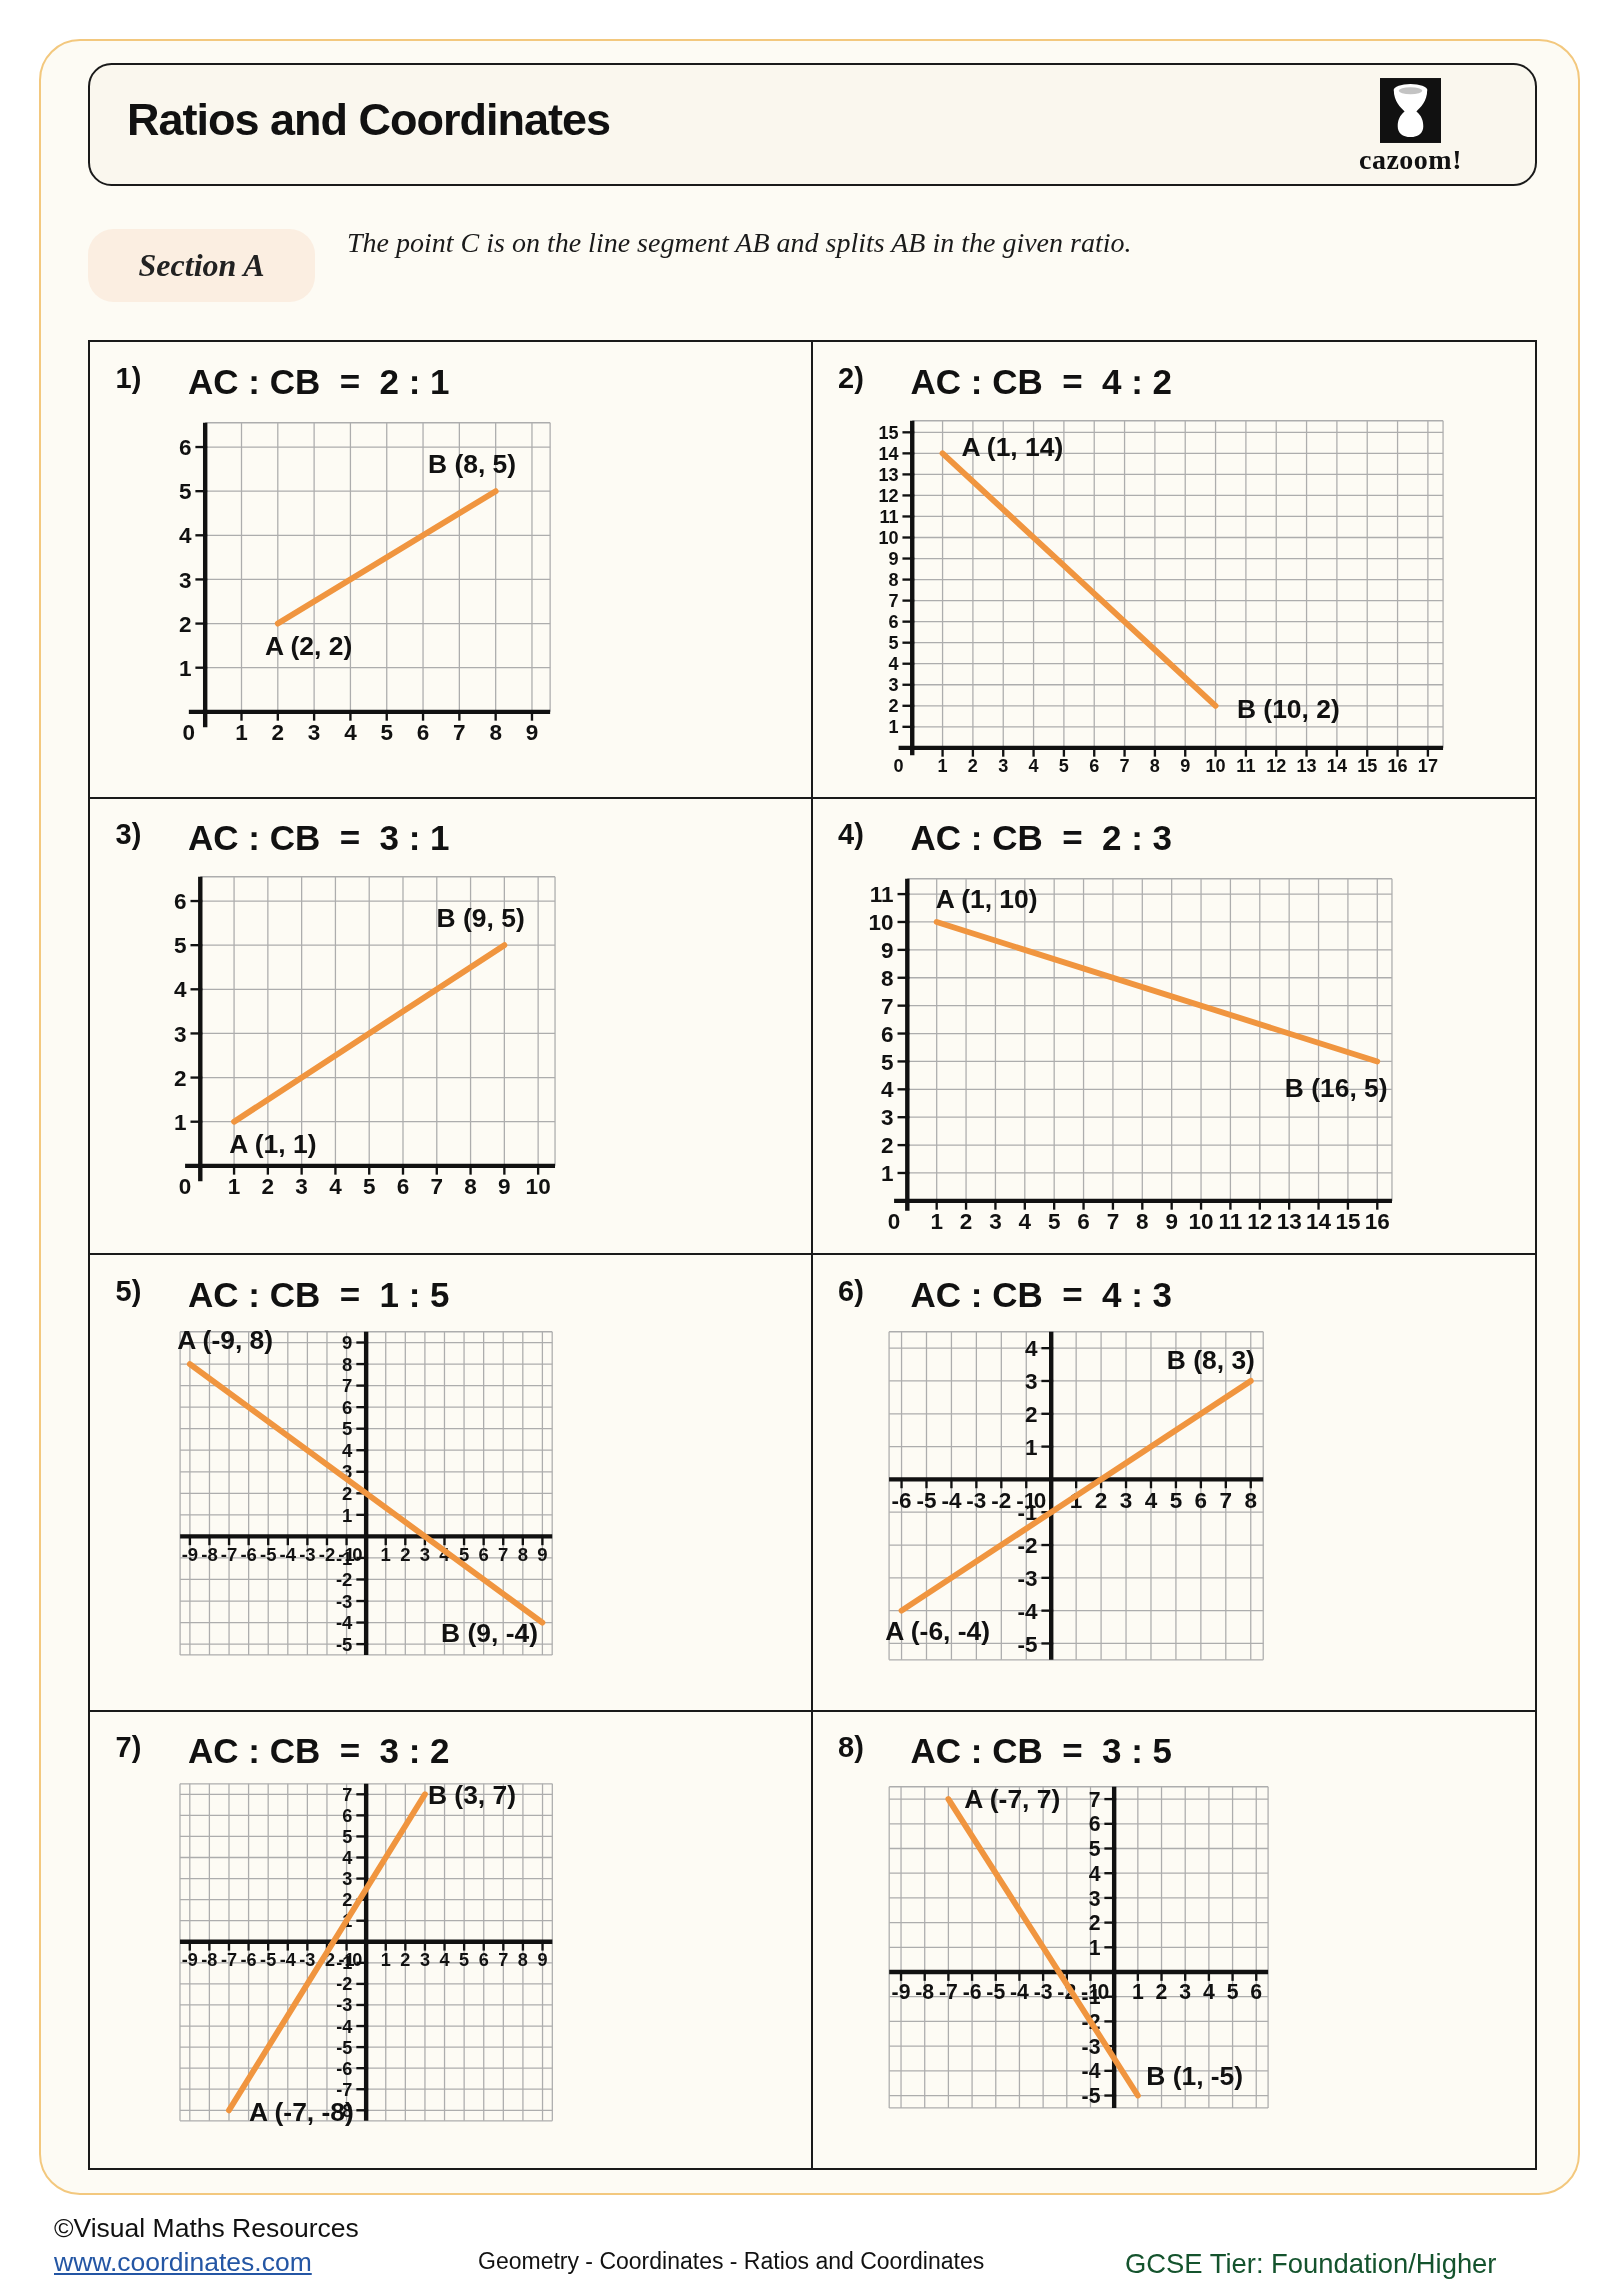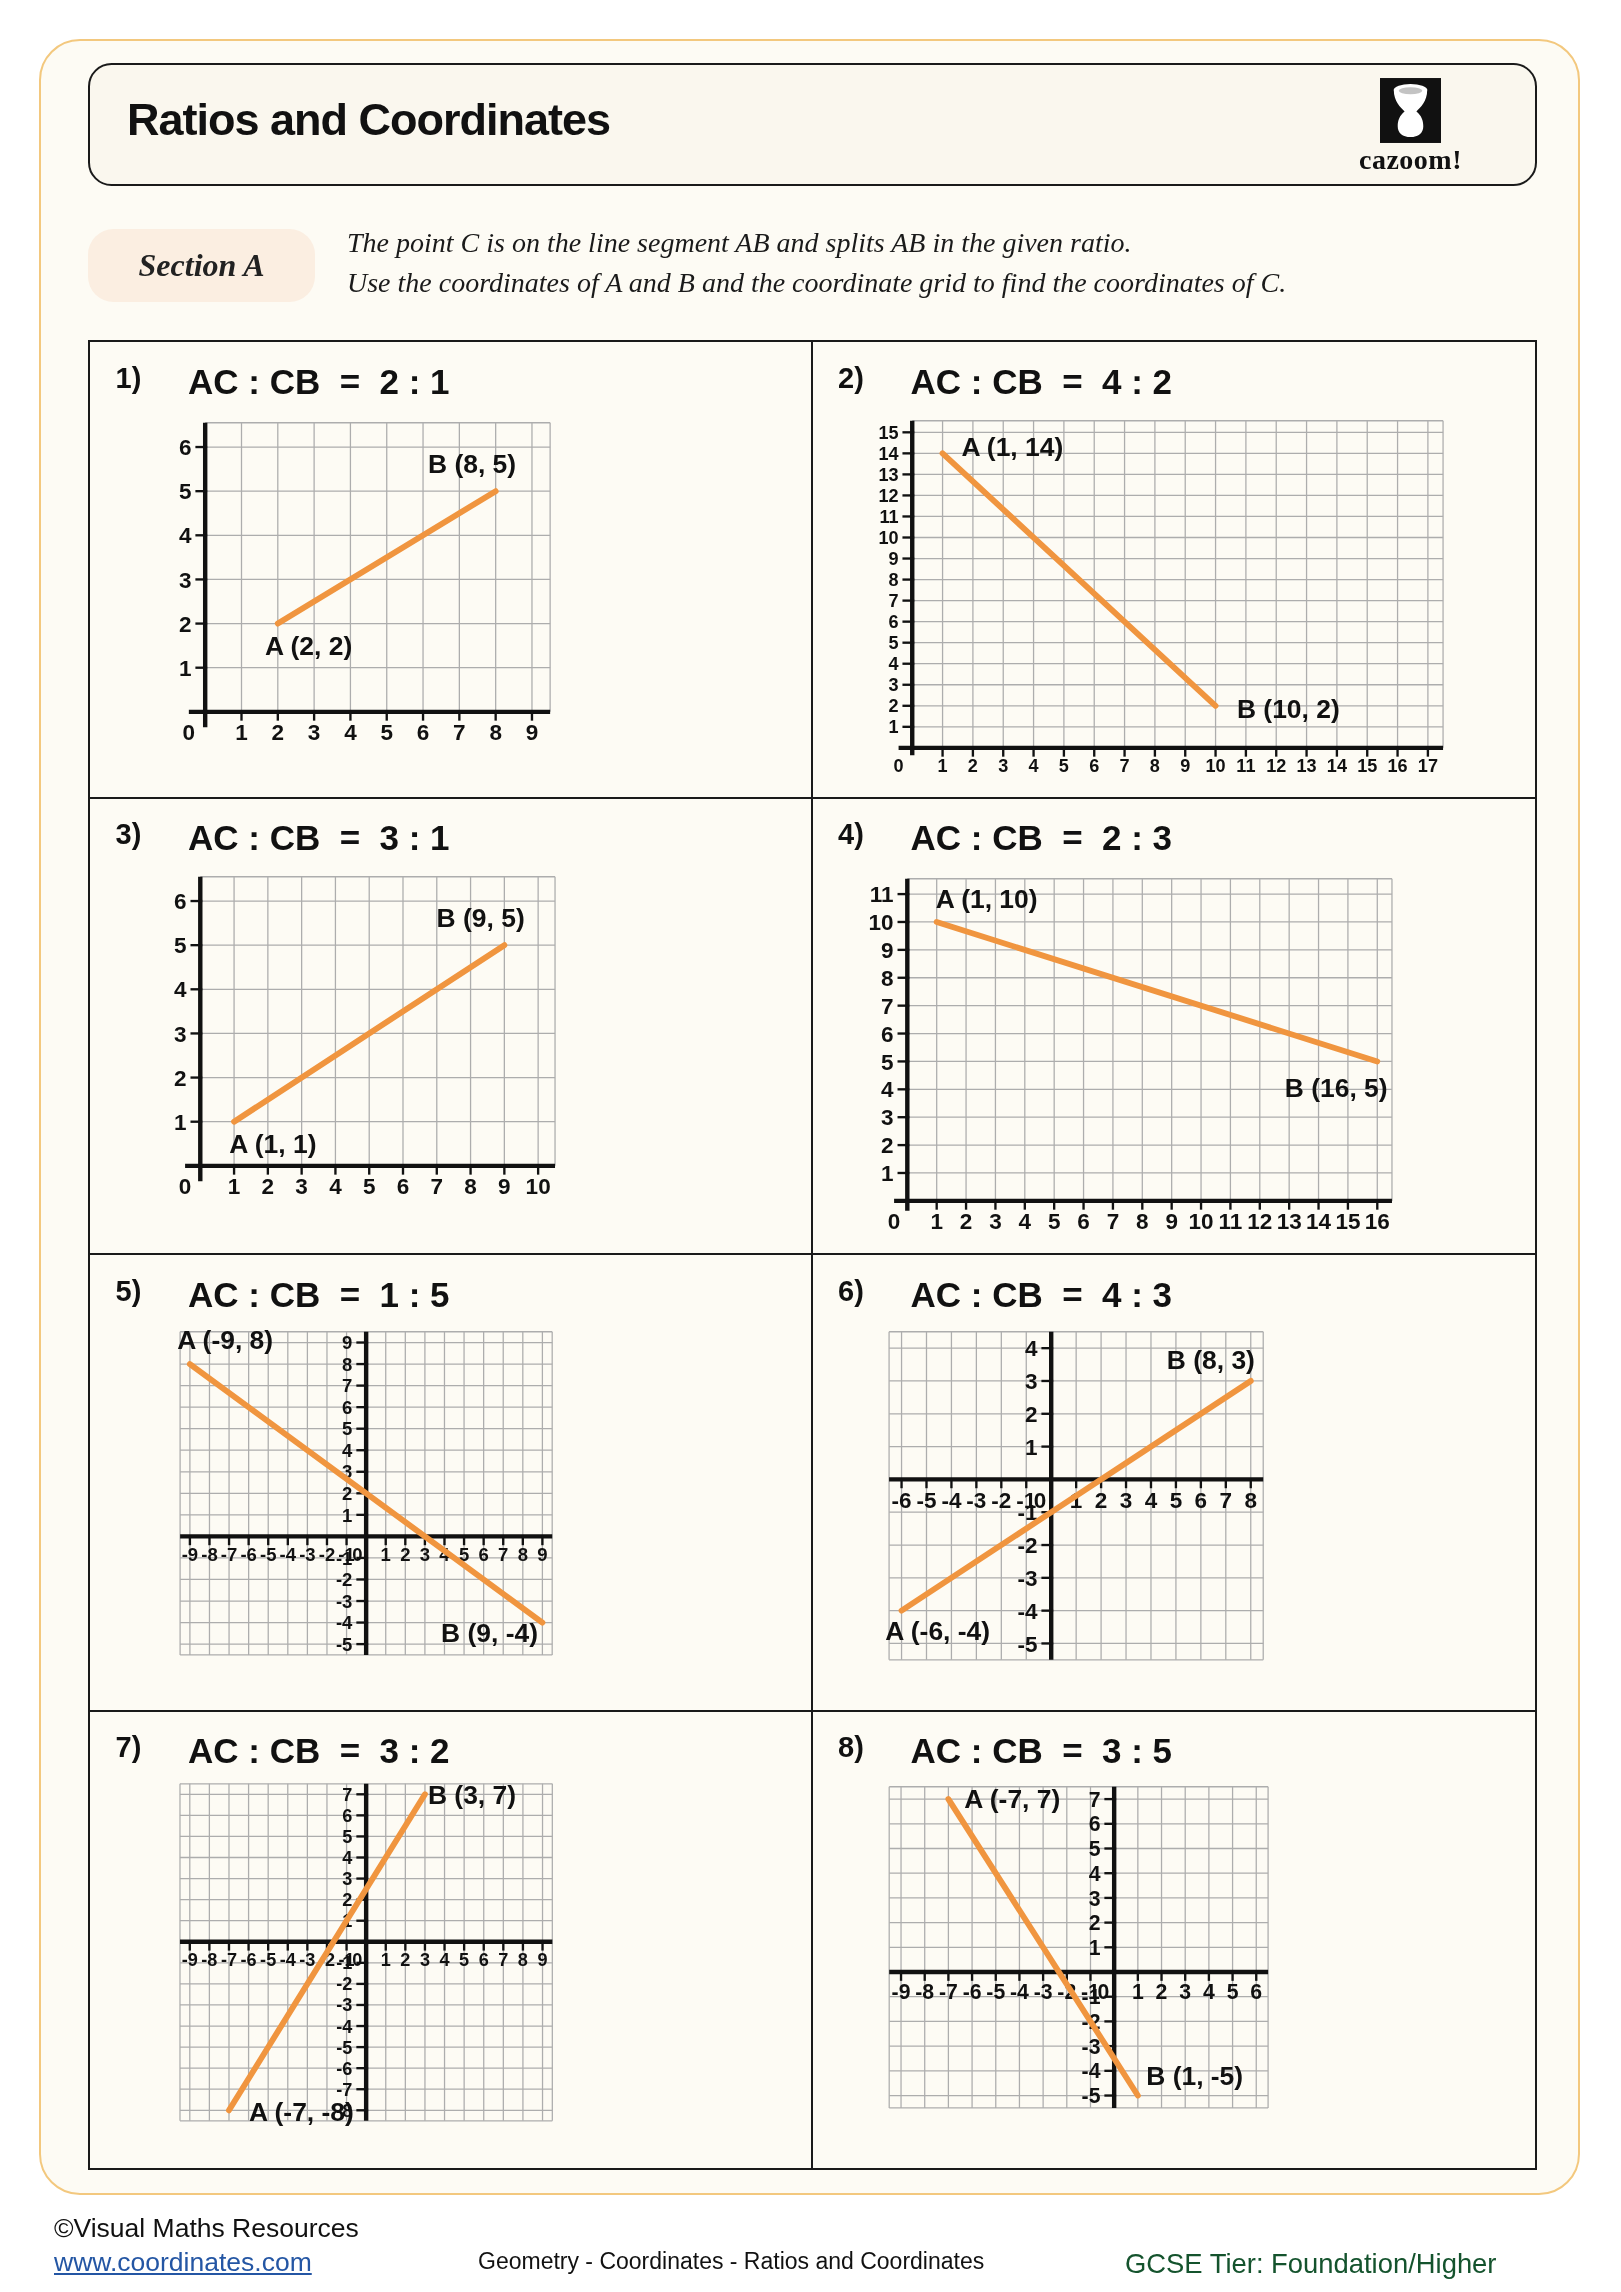--- a/index.html
+++ b/index.html
@@ -61,21 +61,20 @@
         </svg>
         <div class="logo-text">cazoom!</div>
       </div>
     </div>
 
     <div class="section-pill">
       <span>Section A</span>
     </div>
     <div class="instructions">
       <div>The point C is on the line segment AB and splits AB in the given ratio.</div>
-      <div>Use the coordinates of A and B and the coordinate grid to find the coordinates of C.</div>
     </div>
 
     <div class="problems">
       <div class="cell bR bB">
         <div class="pnum">1)</div>
         <div class="ratio">AC : CB  =  2 : 1</div>
         <div class="graph" style="left: 66px; top: 69px;"><svg width="410" height="342" viewBox="0 0 418 349">
               <line x1="87.05263157894737" y1="12" x2="87.05263157894737" y2="307" stroke="#ADADAD" stroke-width="1.3"></line>
               <line x1="124.10526315789474" y1="12" x2="124.10526315789474" y2="307" stroke="#ADADAD" stroke-width="1.3"></line>
               <line x1="161.1578947368421" y1="12" x2="161.1578947368421" y2="307" stroke="#ADADAD" stroke-width="1.3"></line>

